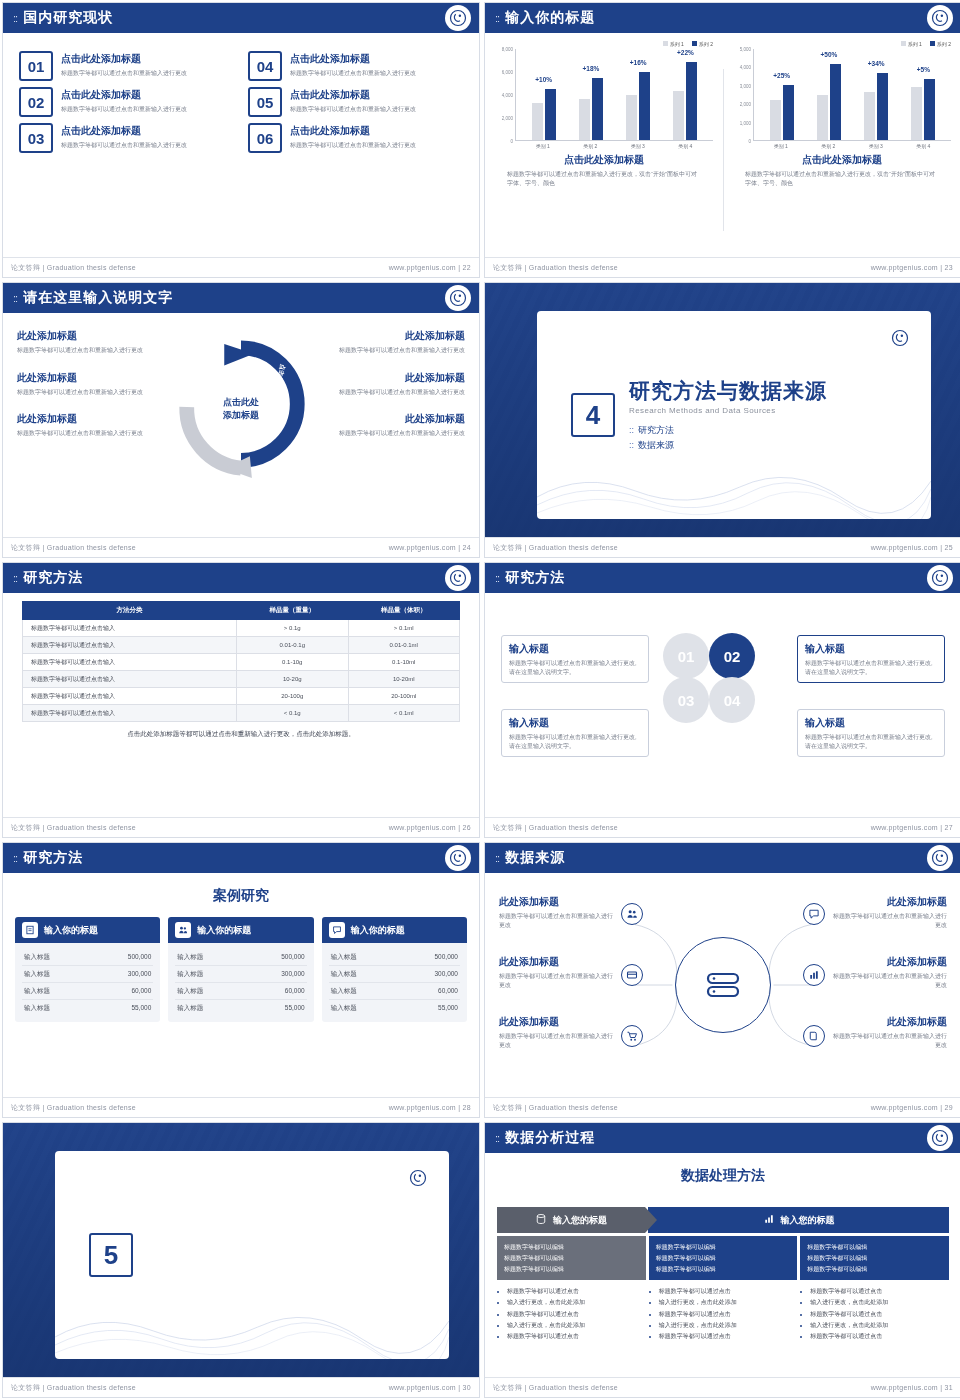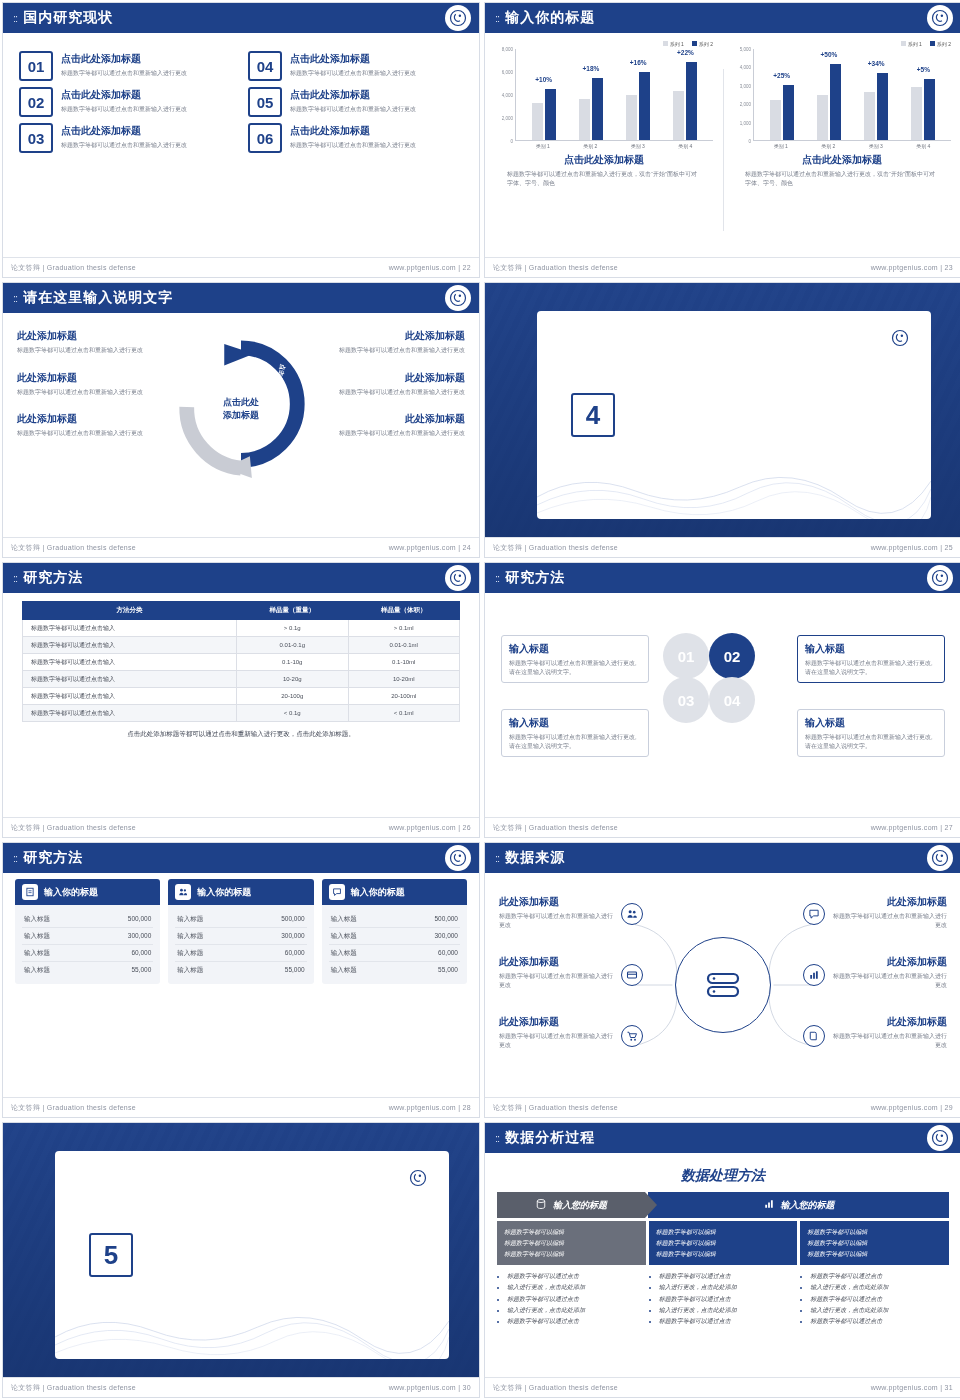--- a/index.html
+++ b/index.html
@@ -120,22 +120,22 @@
   .cardbody { background:#f2f4f8; padding:6px 7px; border-radius:0 0 3px 3px;}
   .kv { display:flex; justify-content:space-between; font-size:6.5px; color:#4a4f5a; padding:3.5px 2px; border-bottom:1px solid #e2e5eb;}
   .kv:last-child{ border-bottom:none;}
   
   .s29 { position:relative; height:100%;}
   .hub { position:absolute; left:50%; top:50%; transform:translate(-50%,-50%); width:96px;height:96px;border-radius:50%; border:1.5px solid #1e4189; display:flex;align-items:center;justify-content:center;}
   .nodebox { position:absolute; width:116px;}
   .nodebox.r { text-align:right;}
   .nodeic { position:absolute; width:22px;height:22px;border-radius:50%;border:1px solid #1e4189; display:flex;align-items:center;justify-content:center; background:#fff;}
   
-  .s31 { padding:4px 12px 0 12px;font-style:italic;}
-  .procrow { display:flex; gap:3px; margin-top:7px;border-radius:7px;}
+  .s31 { padding:4px 12px 0 12px;}
+  .procrow { display:flex; gap:3px; margin-top:22px;border-radius:7px;}
   .chev { flex:1; position:relative; background:#5a5f6b; color:#fff; display:flex; align-items:center; justify-content:center; gap:6px; height:26px; font-size:9px; font-weight:bold;}
   .chev.blue { background:#1e4189;}
   .chev:after { content:""; position:absolute; right:-12px; top:0; border-left:12px solid currentColor; border-top:13px solid transparent; border-bottom:13px solid transparent; z-index:2;}
   .chev.grey:after { color:#5a5f6b;}
   .chev.blue:after { color:#1e4189;}
   .chev.last:after { display:none;}
   .procbody { display:grid; grid-template-columns:1fr 1fr 1fr; gap:3px; margin-top:3px;}
   .pbcell { background:#6a6f7b; color:#fff; font-size:6px; padding:6px 7px; line-height:1.8;}
   .pbcell.blue { background:#1e4189;}
   .plist { display:grid; grid-template-columns:1fr 1fr 1fr; gap:3px; margin-top:6px;}
@@ -411,20 +411,28 @@
               <circle cx="14.5" cy="9" r="1.6" fill="#1e4189"></circle>
             </svg>
         </span>
         <svg class="wave" viewBox="0 0 340 72" preserveAspectRatio="none">
           <path d="M0 50 Q40 24 85 44 T175 40 T265 52 T340 34" fill="none" stroke="#9fb1d6" stroke-width=".7"></path>
           <path d="M0 58 Q45 32 92 52 T182 46 T272 60 T340 42" fill="none" stroke="#b9c6e3" stroke-width=".7"></path>
           <path d="M0 66 Q48 42 98 60 T190 54 T280 68 T340 50" fill="none" stroke="#ccd6ea" stroke-width=".7"></path>
         </svg>
         <div class="covinner">
           <div class="bignum">4</div>
+          <div>
+            <div class="covttl">研究方法与数据来源</div>
+            <div class="coven">Research Methods and Data Sources</div>
+            <div class="covlist">
+              <div><span class="d">::</span><span>研究方法</span></div>
+              <div><span class="d">::</span><span>数据来源</span></div>
+            </div>
+          </div>
         </div>
       </div>
     </div>
     <div class="ftr" style="background:#fff;">
       <span class="l">论文答辩 | Graduation thesis defense</span>
       <span class="r"><span>www.pptgenius.com</span> | <span>25</span></span>
     </div>
   </div>
 
   <div class="slide">
@@ -537,20 +545,21 @@
       <span class="t">研究方法</span>
       <span class="badge">
         <svg viewBox="0 0 24 24">
             <circle cx="12" cy="12" r="10" fill="none" stroke="#1e4189" stroke-width="1.6"></circle>
             <path d="M9 7c-2 1.5-2.6 5-0.6 7.4 1.6 2 4.4 2.4 6.2 1.2" fill="none" stroke="#1e4189" stroke-width="1.6"></path>
             <circle cx="14.5" cy="9" r="1.6" fill="#1e4189"></circle>
           </svg>
       </span>
     </div>
     <div class="body">
+      <div class="ctitle" style="margin-top:14px;margin-bottom:6px;">案例研究</div>
       <div class="three">
         <div>
           <div class="cardhdr">
             <span class="ic">
                 <svg width="10" height="10" viewBox="0 0 16 16">
                   <rect x="3" y="2" width="10" height="12" fill="none" stroke="#1e4189" stroke-width="1.4"></rect>
                   <line x1="5.5" y1="6" x2="10.5" y2="6" stroke="#1e4189" stroke-width="1.2"></line>
                   <line x1="5.5" y1="9" x2="10.5" y2="9" stroke="#1e4189" stroke-width="1.2"></line>
                 </svg>
               </span>

